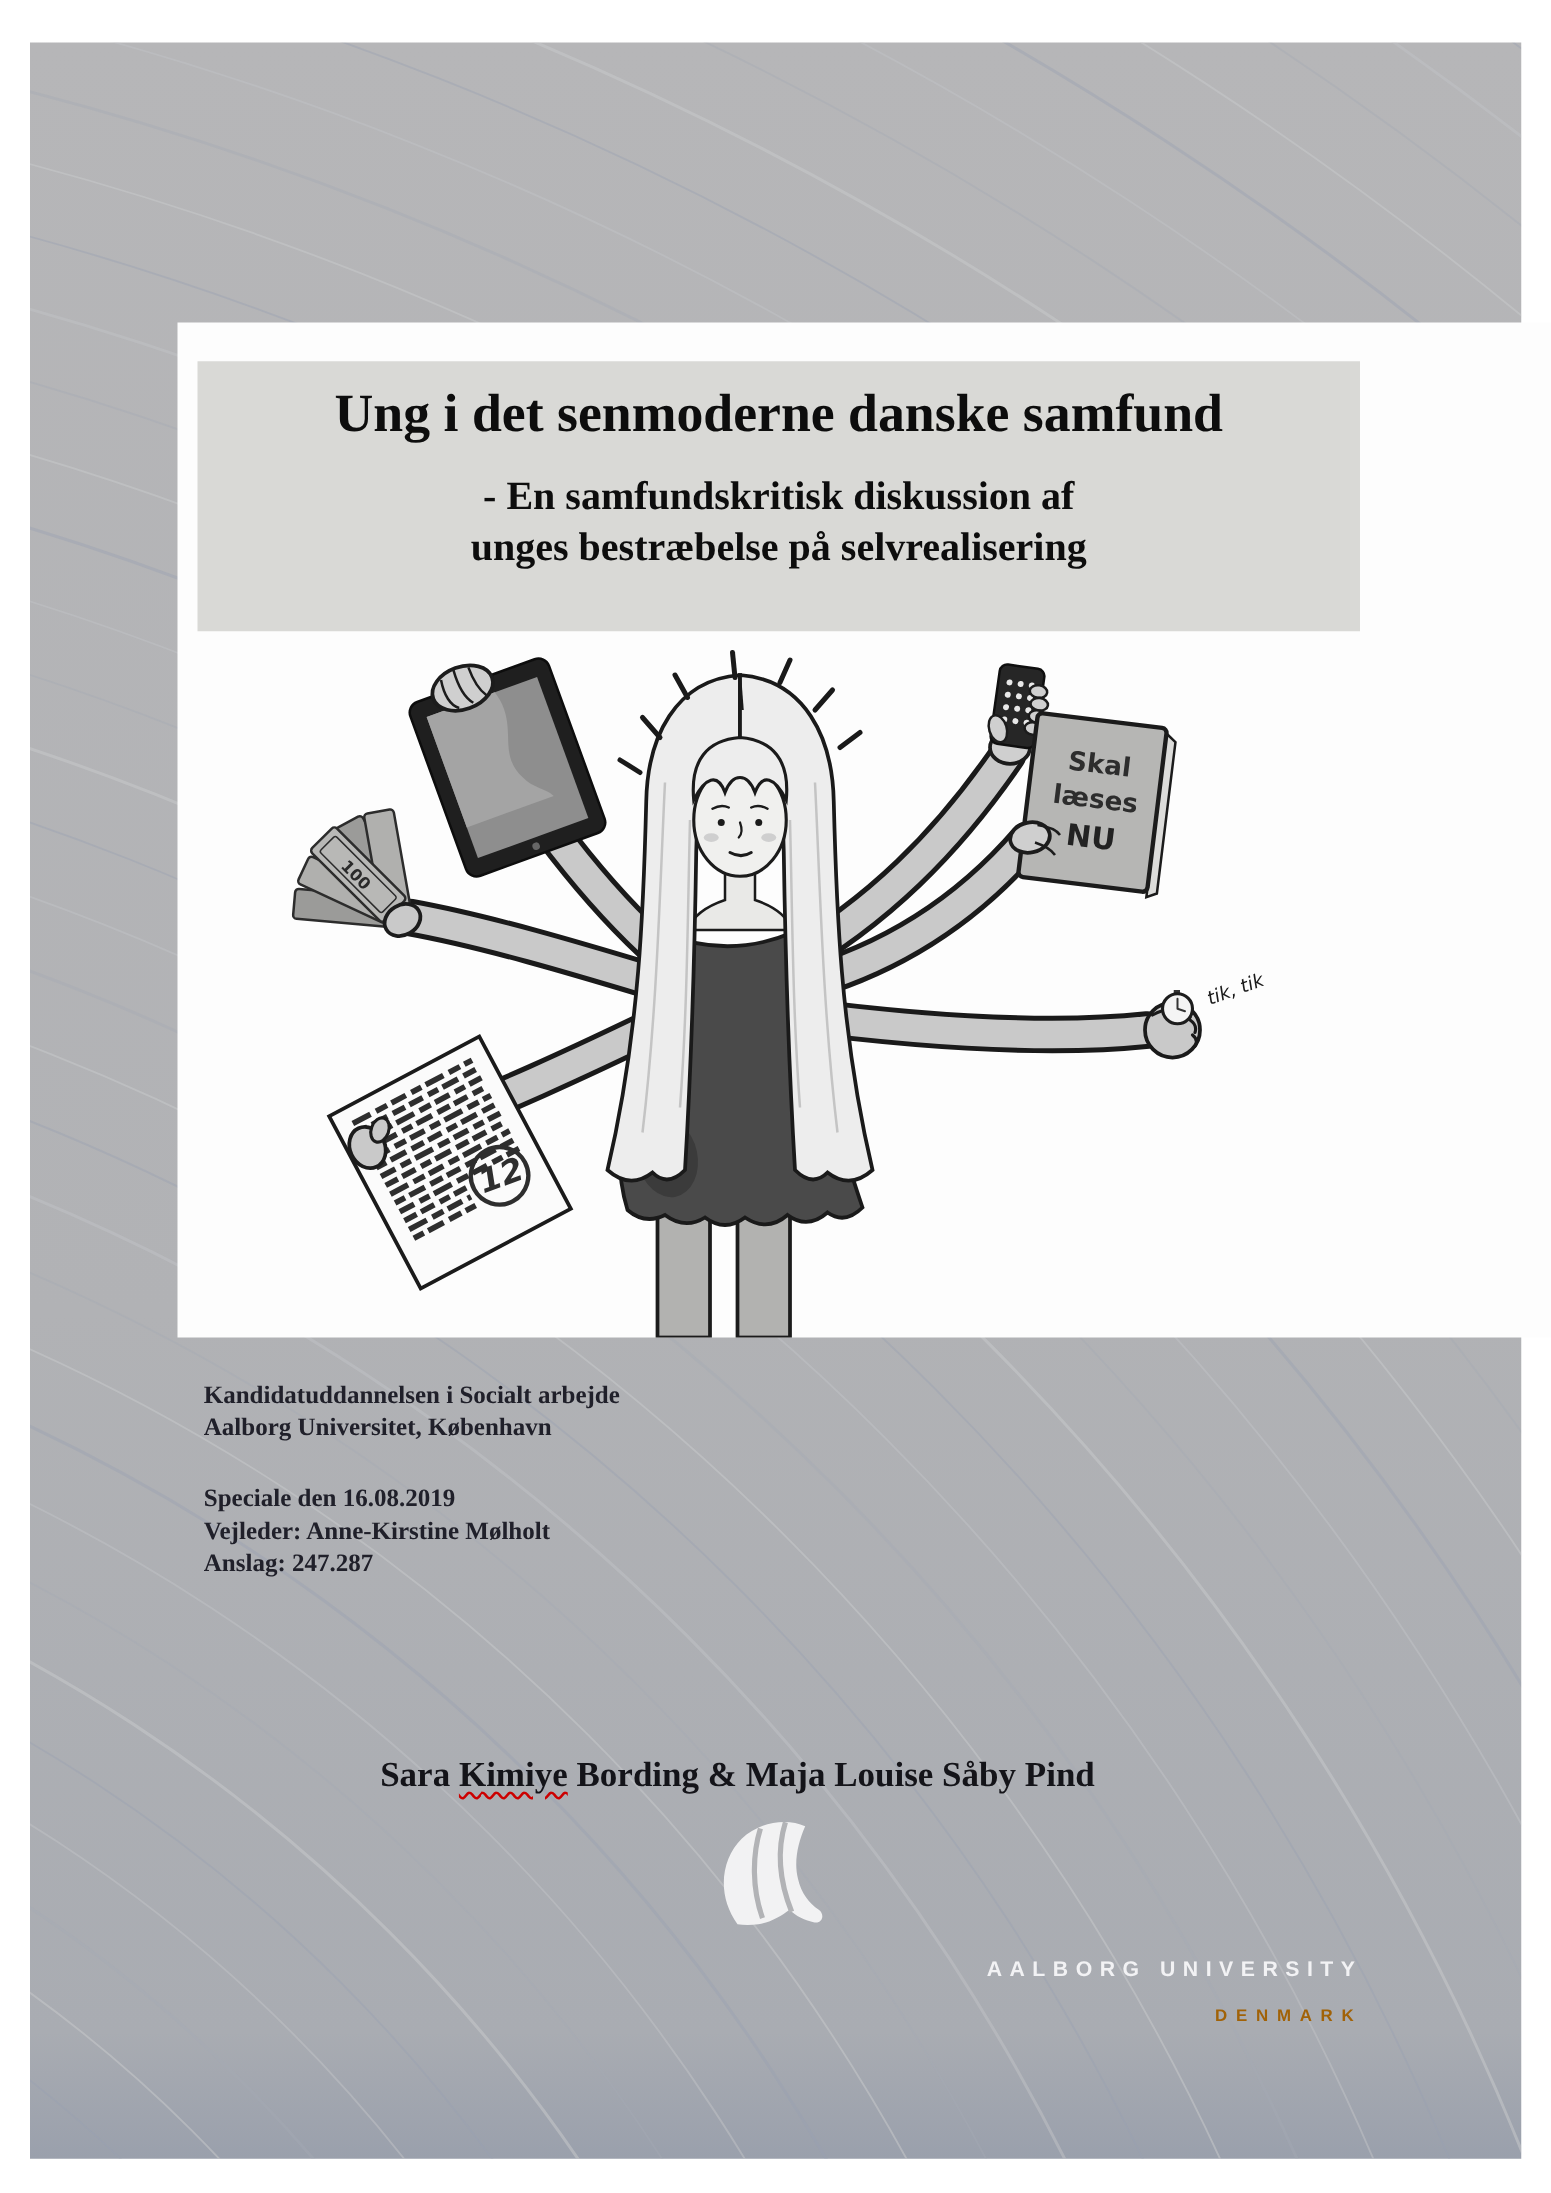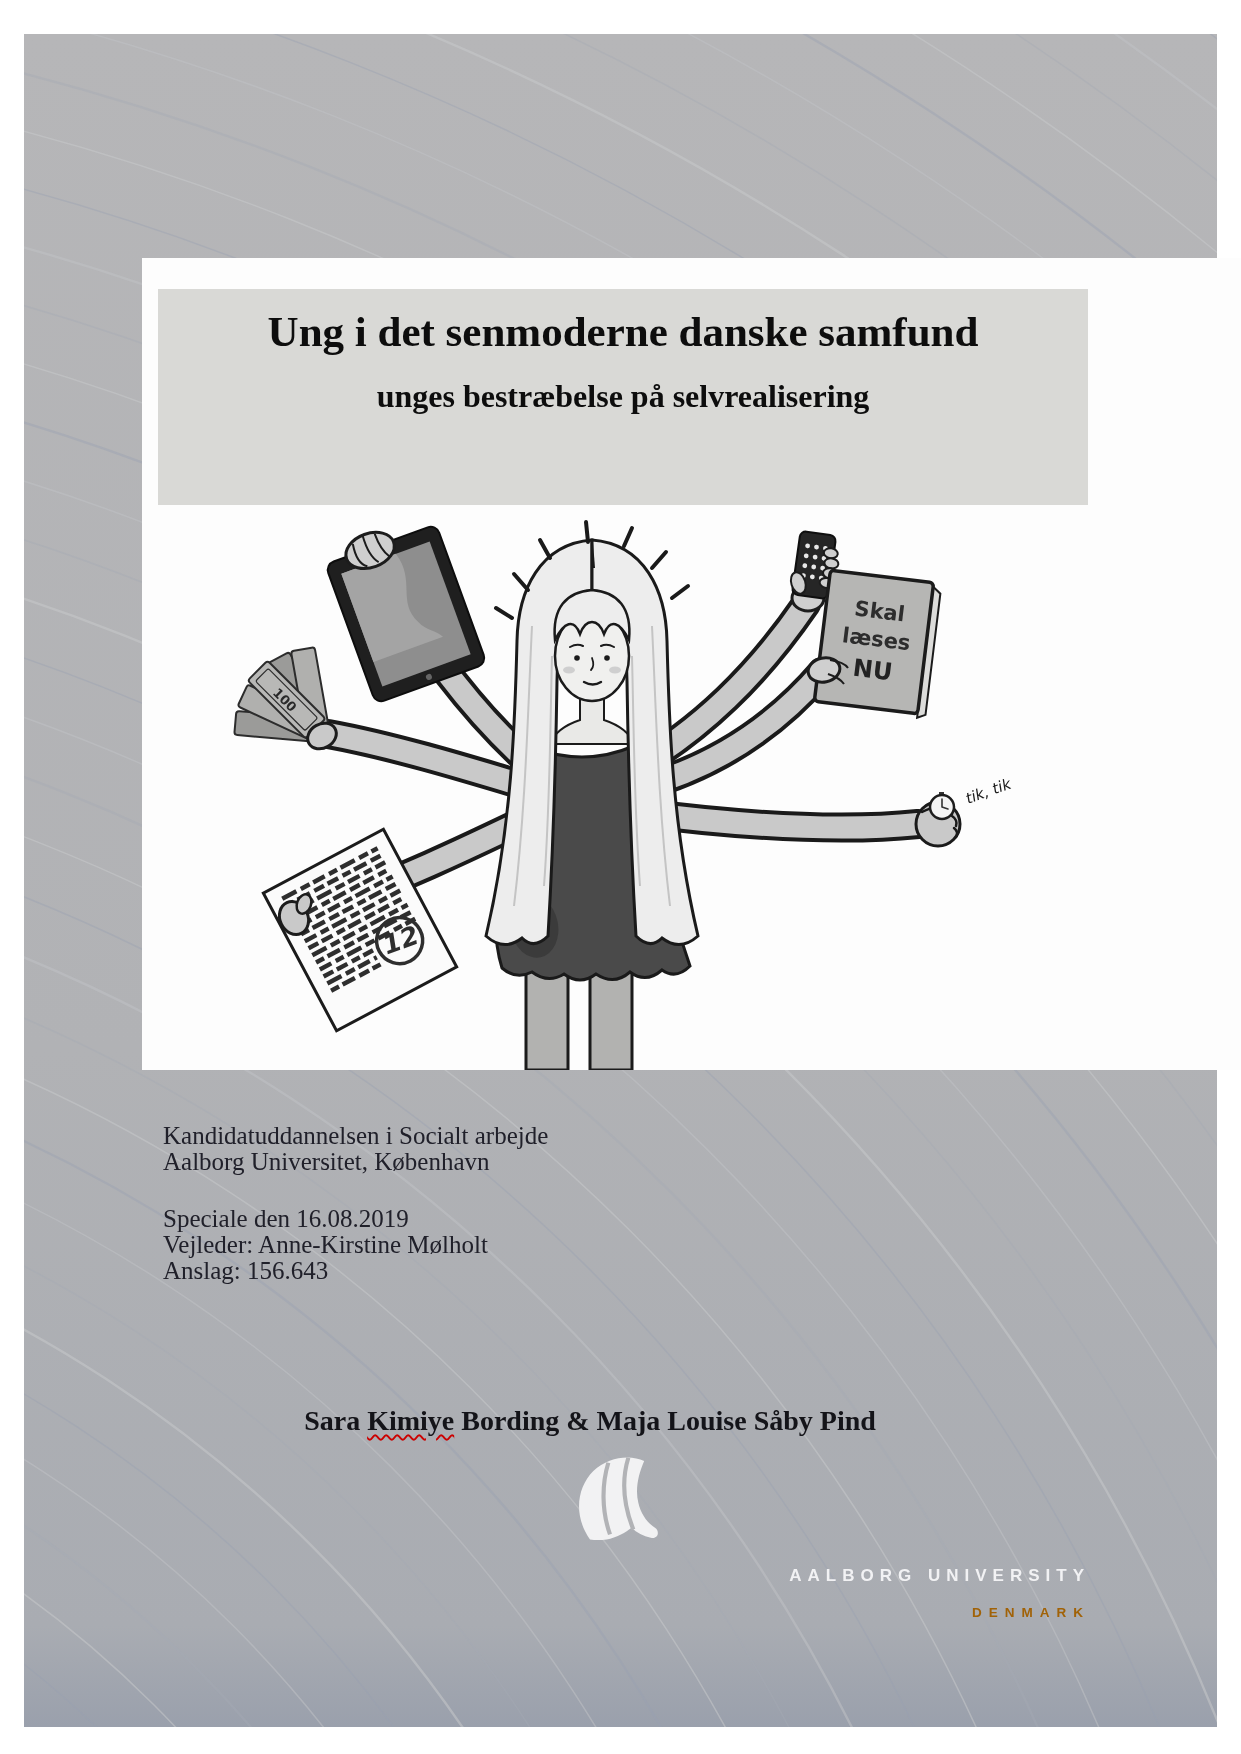--- a/index.html
+++ b/index.html
@@ -12,21 +12,21 @@
   .swirl-bg svg{position:absolute;left:0;top:0;}
   
   .cover-panel{position:absolute;left:142px;top:258px;width:1168px;height:812px;background:#fdfdfd;padding-left:48px;}
   .title-box{position:absolute;left:16px;top:31px;width:930px;height:216px;background:var(--titlebox,#d9d9d6);
              text-align:center;color:#0d0d0d;}
   .title-box h1{margin:20px 10px 0 10px;font-size:43px;line-height:1.05;font-weight:bold;letter-spacing:0px;}
   .subtitle{margin-top:22px;font-size:32px;font-weight:bold;line-height:1.27;}
   .illustration{position:absolute;left:0;top:248px;width:968px;height:564px;}
   
   .info{position:absolute;left:163px;top:1103px;color:var(--ink,#20202a);
-        font-size:25px;font-weight:normal;line-height:26px;margin-top:20px;}
+        font-size:20px;font-weight:bold;line-height:26px;}
   .info .block{margin:0 0 31px 0;}
   .authors{position:absolute;left:140px;top:1405px;width:900px;text-align:center;
            font-size:28px;font-weight:bold;color:#141419;}
   .authors .squiggle{text-decoration:underline wavy var(--sq,#cc0000);
                      text-decoration-thickness:1.5px;text-underline-offset:4px;}
   .aau-logo{position:absolute;left:140px;top:1452px;width:950px;text-align:right;
             font-family:"Liberation Sans","DejaVu Sans",sans-serif;color:var(--logo,#f2f2f4);}
   .aau-logo .glyph{display:block;margin:0 auto;}
   .aau-name{margin-top:10px;font-size:17px;font-weight:bold;letter-spacing:6px;}
   .aau-country{margin-top:19px;font-size:13.5px;font-weight:bold;letter-spacing:7px;color:#a16207;}
@@ -92,20 +92,21 @@
         <circle cx="-620" cy="2420" r="3580" fill="none" stroke="#a6a9b4" stroke-width="1.5" opacity="0.4"></circle>
         <circle cx="-620" cy="2420" r="3636" fill="none" stroke="#c0c1c5" stroke-width="2.4" opacity="0.55"></circle>
       </svg>
   </div>
 
   <div class="cover-panel">
 
     <div class="title-box">
       <h1>Ung i det senmoderne danske samfund</h1>
       <div class="subtitle">
+        <div>- En samfundskritisk diskussion af</div>
         <div>unges bestræbelse på selvrealisering</div>
       </div>
     </div>
 
     <svg class="illustration" viewBox="0 0 968 564">
 
       <g>
         <g stroke="#1a1a1a" stroke-width="30" fill="none" stroke-linecap="round">
           <path d="M398 266 C348 224 292 158 238 66"></path>
           <path d="M390 282 C330 264 252 240 186 228"></path>
@@ -292,21 +293,21 @@
   </div>
 
   <div class="info">
     <div class="block">
       <div>Kandidatuddannelsen i Socialt arbejde</div>
       <div>Aalborg Universitet, København</div>
     </div>
     <div class="block">
       <div>Speciale den 16.08.2019</div>
       <div>Vejleder: Anne-Kirstine Mølholt</div>
-      <div>Anslag: 156.643</div>
+      <div>Anslag: 247.287</div>
     </div>
   </div>
 
   <div class="authors"><span>Sara </span><span class="squiggle">Kimiye</span><span> Bording &amp; Maja Louise Såby Pind</span></div>
 
   <div class="aau-logo">
     <svg class="glyph" width="100" height="104" viewBox="0 0 120 115">
       <path fill="#f2f2f3" d="M30 100 C 10 72, 14 38, 34 18 C 52 1, 78 -2, 95 6
                C 88 22, 84 40, 88 56 C 91 70, 99 80, 108 86 C 114 90, 112 100, 103 98
                C 94 96, 86 92, 80 86 C 72 92, 62 98, 50 100 C 43 101, 36 101, 30 100 Z"></path>

